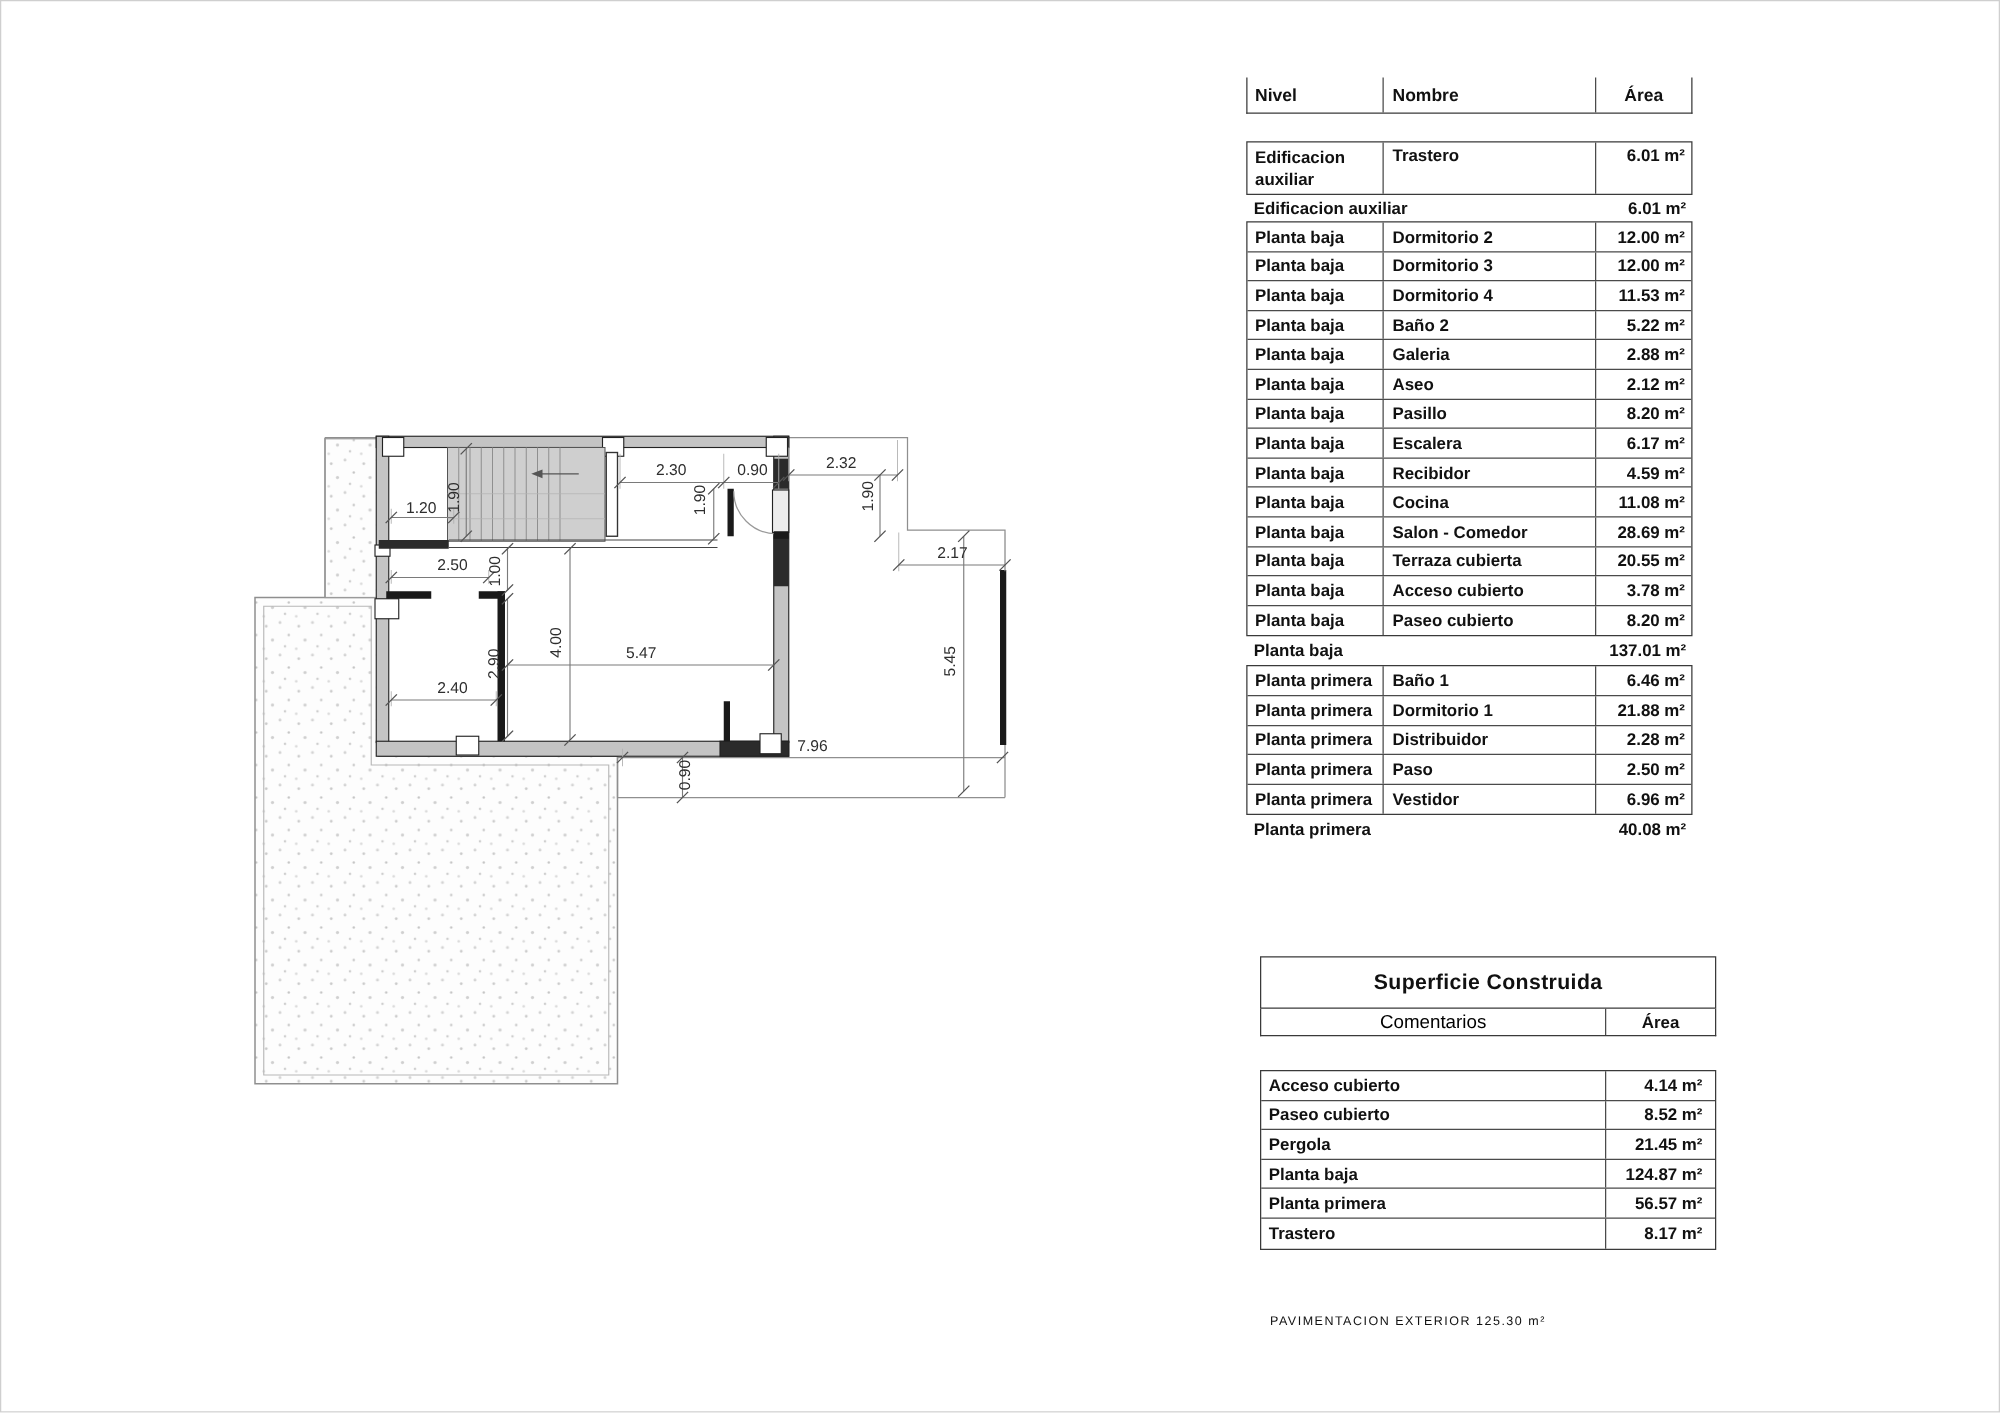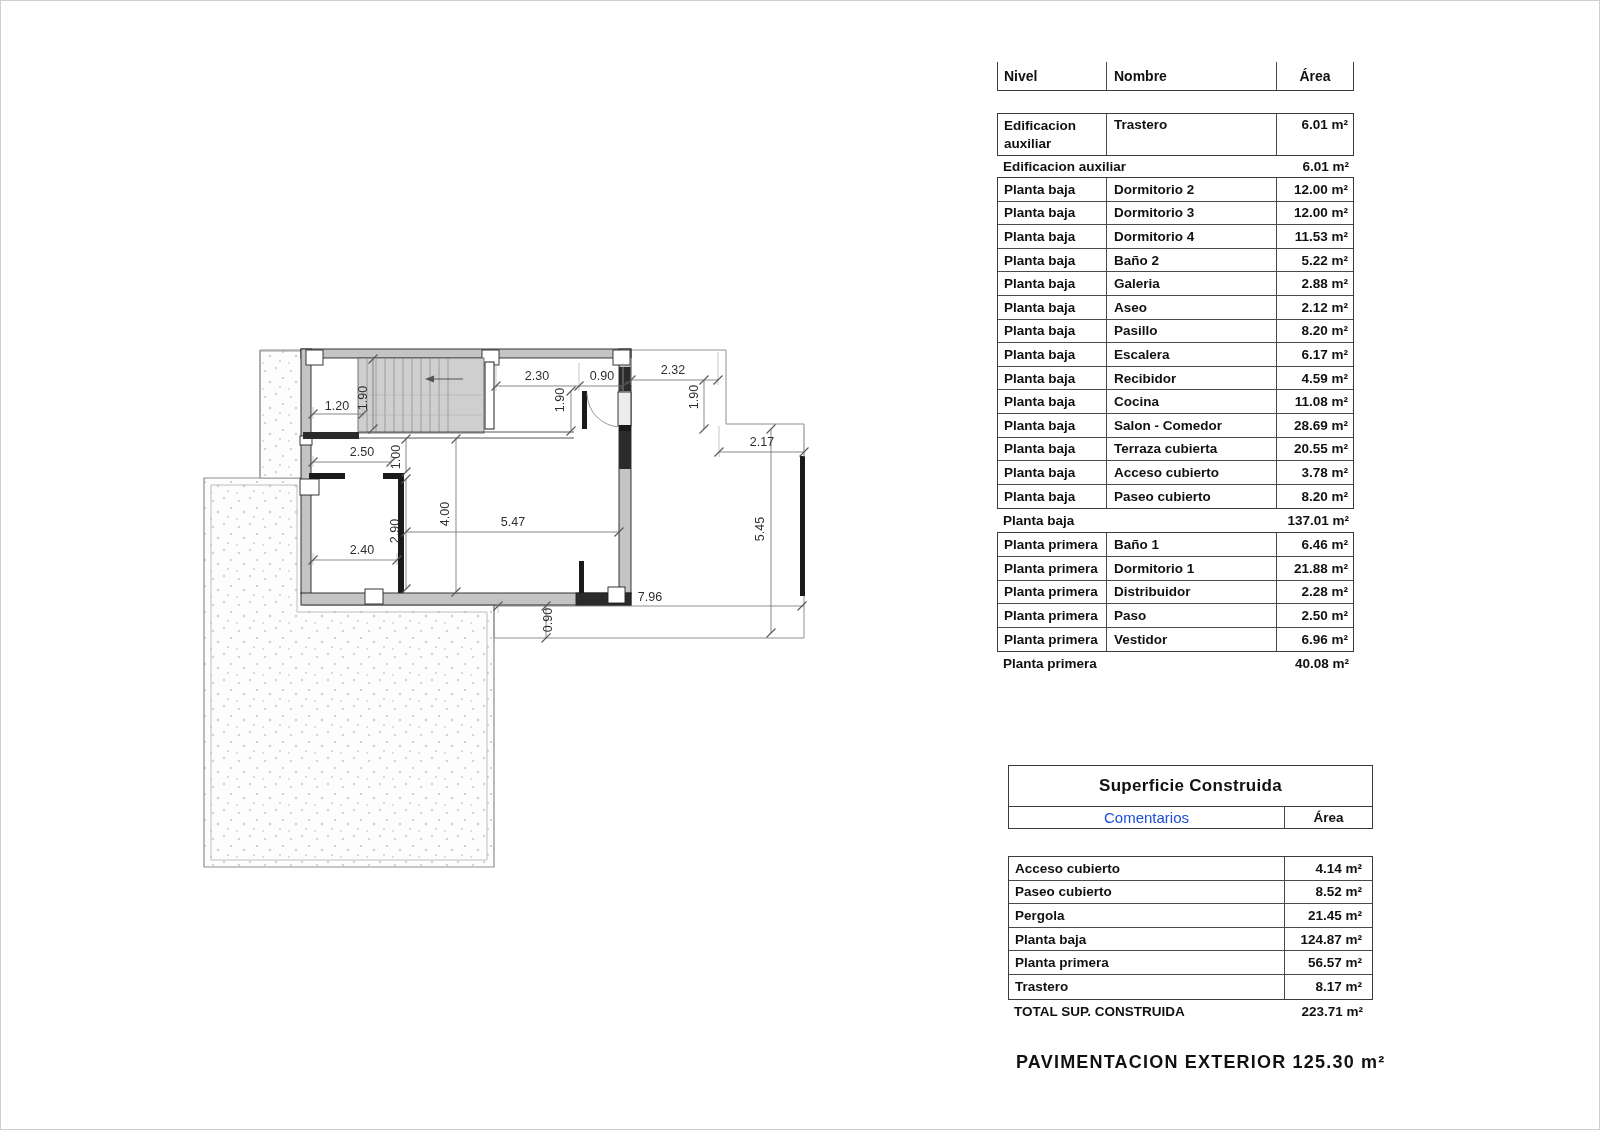--- a/index.html
+++ b/index.html
@@ -29,33 +29,33 @@
   .aux{height:41px;align-items:flex-start;}
   .aux .cn{padding-top:3px;line-height:18px;}
   .aux .cm,.aux .ca{align-items:flex-start;padding-top:3px;}
   .sum{display:flex;justify-content:space-between;align-items:center;height:21px;
        font-weight:bold;font-size:13.5px;padding:0 5px 0 6px;}
   .sum2{height:23px;}
 
   .cons{left:1007px;top:764px;width:365px;}
   .cons .tt{height:42px;font-size:17px;}
   .chc{display:flex;border:1.5px solid #3a3a3a;border-top:none;height:22px;align-items:center;}
-  .c2l{width:275px;text-align:center;font-size:15px;color:#1d4ed8;}
+  .c2l{width:275px;text-align:center;font-size:15px;color:#000000;}
   .c2a{flex:1;border-left:1px solid #4a4a4a;height:100%;display:flex;align-items:center;
        justify-content:center;font-weight:bold;font-size:13.5px;}
   .r2{display:flex;height:23.6px;border-bottom:1px solid #4a4a4a;align-items:center;
       font-weight:bold;font-size:13.5px;}
   .box .r2:last-child{border-bottom:none;}
   .r2 .lbl{width:275px;padding-left:6px;}
   .r2 .amt{flex:1;border-left:1px solid #4a4a4a;height:100%;display:flex;align-items:center;
            justify-content:flex-end;padding-right:10px;}
   .totrow{display:flex;justify-content:space-between;align-items:center;height:23px;
           font-weight:bold;font-size:13.5px;padding:0 10px 0 6px;}
 
-  .footer{position:absolute;left:1015px;top:1051px;font-weight:bold;font-size:18px;
+  .footer{position:absolute;left:1015px;top:1051px;font-weight:normal;font-size:10px;
           letter-spacing:1.2px;}
 </style>
 </head>
 <body>
 
 <div class="page">
 
   <svg class="plan" width="1600" height="1130" viewBox="0 0 1600 1130">
     <defs>
       <pattern id="stip" width="26" height="26" patternUnits="userSpaceOnUse">
@@ -323,20 +323,16 @@
         </div>
       <div class="r2">
           <div class="lbl">Planta primera</div>
           <div class="amt">56.57 m²</div>
         </div>
       <div class="r2">
           <div class="lbl">Trastero</div>
           <div class="amt">8.17 m²</div>
         </div>
     </div>
-    <div class="totrow">
-      <span>TOTAL SUP. CONSTRUIDA</span>
-      <span>223.71 m²</span>
-    </div>
   </div>
 
   <div class="footer">PAVIMENTACION EXTERIOR 125.30 m²</div>
 </div>
 
 </body></html>

